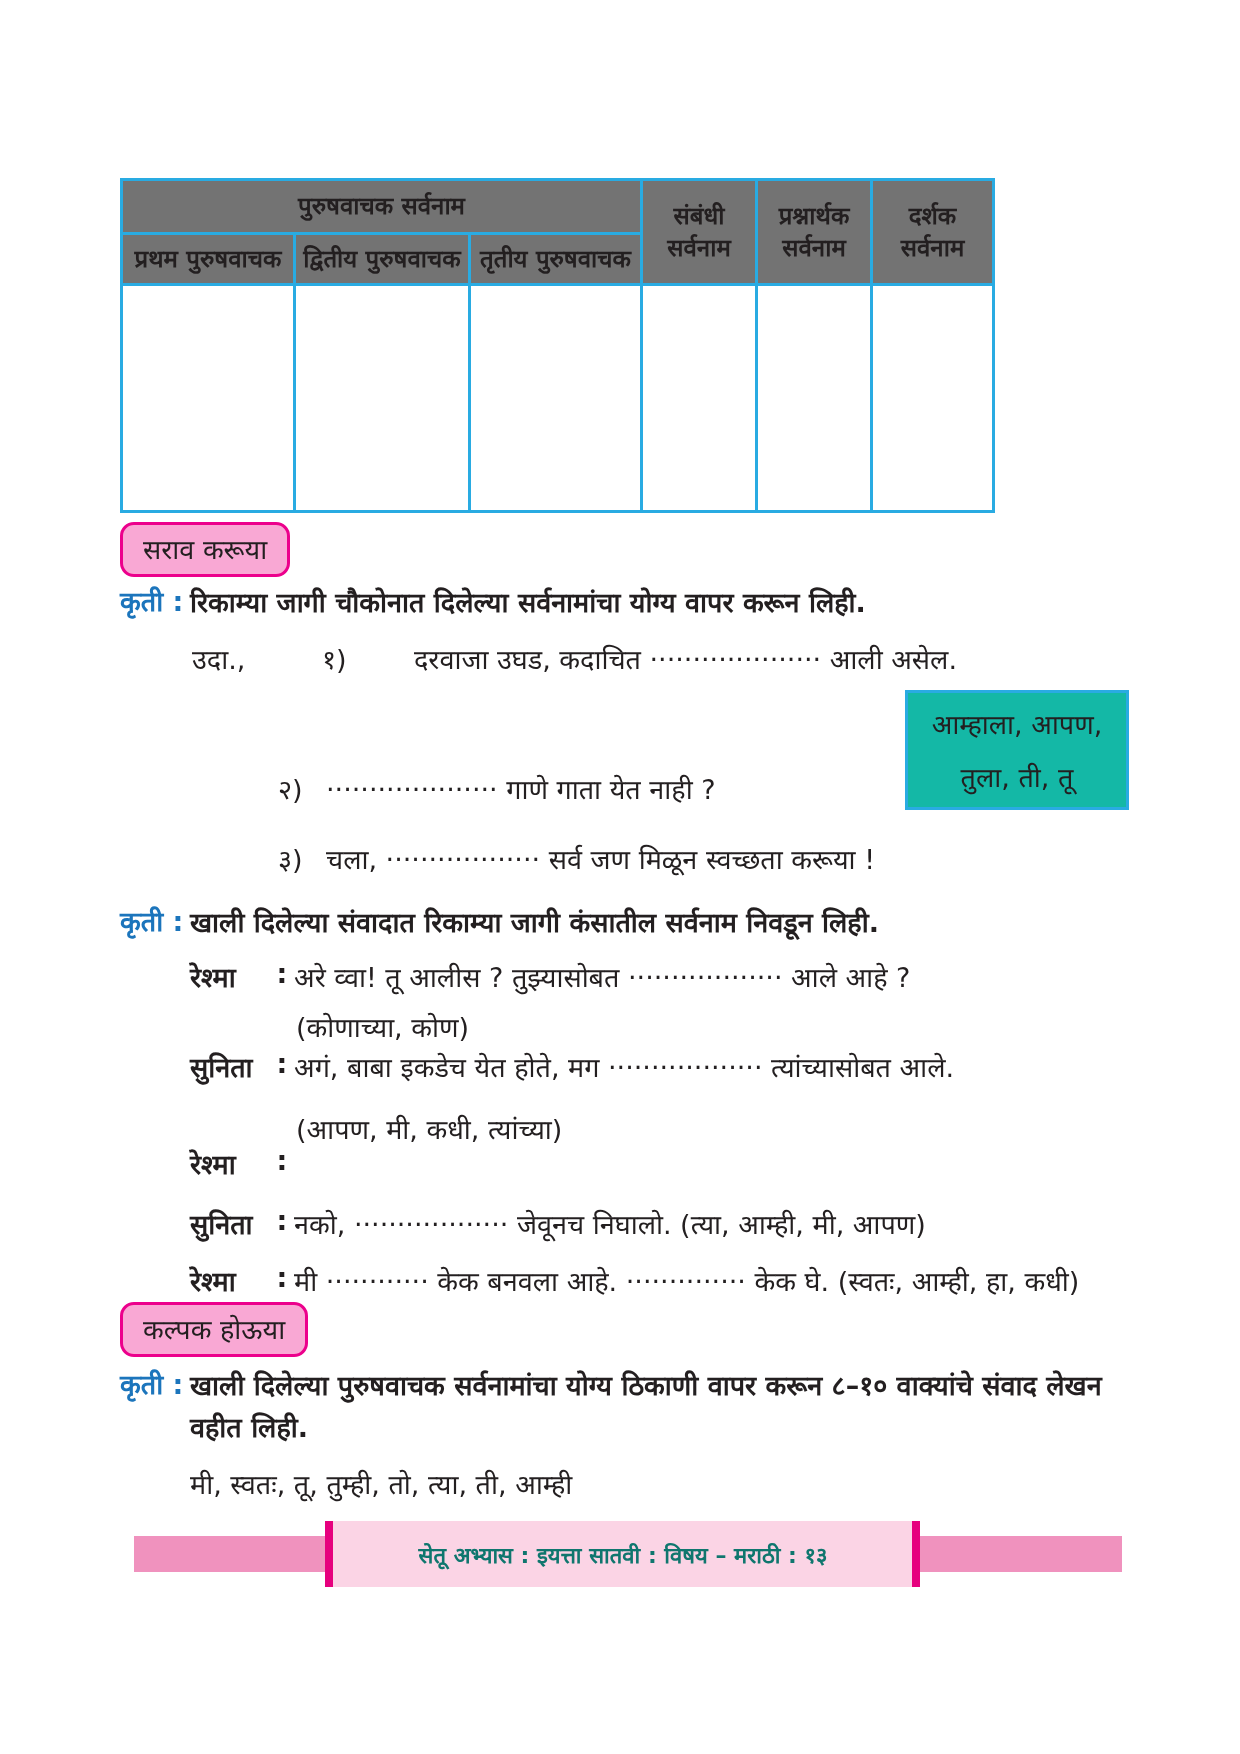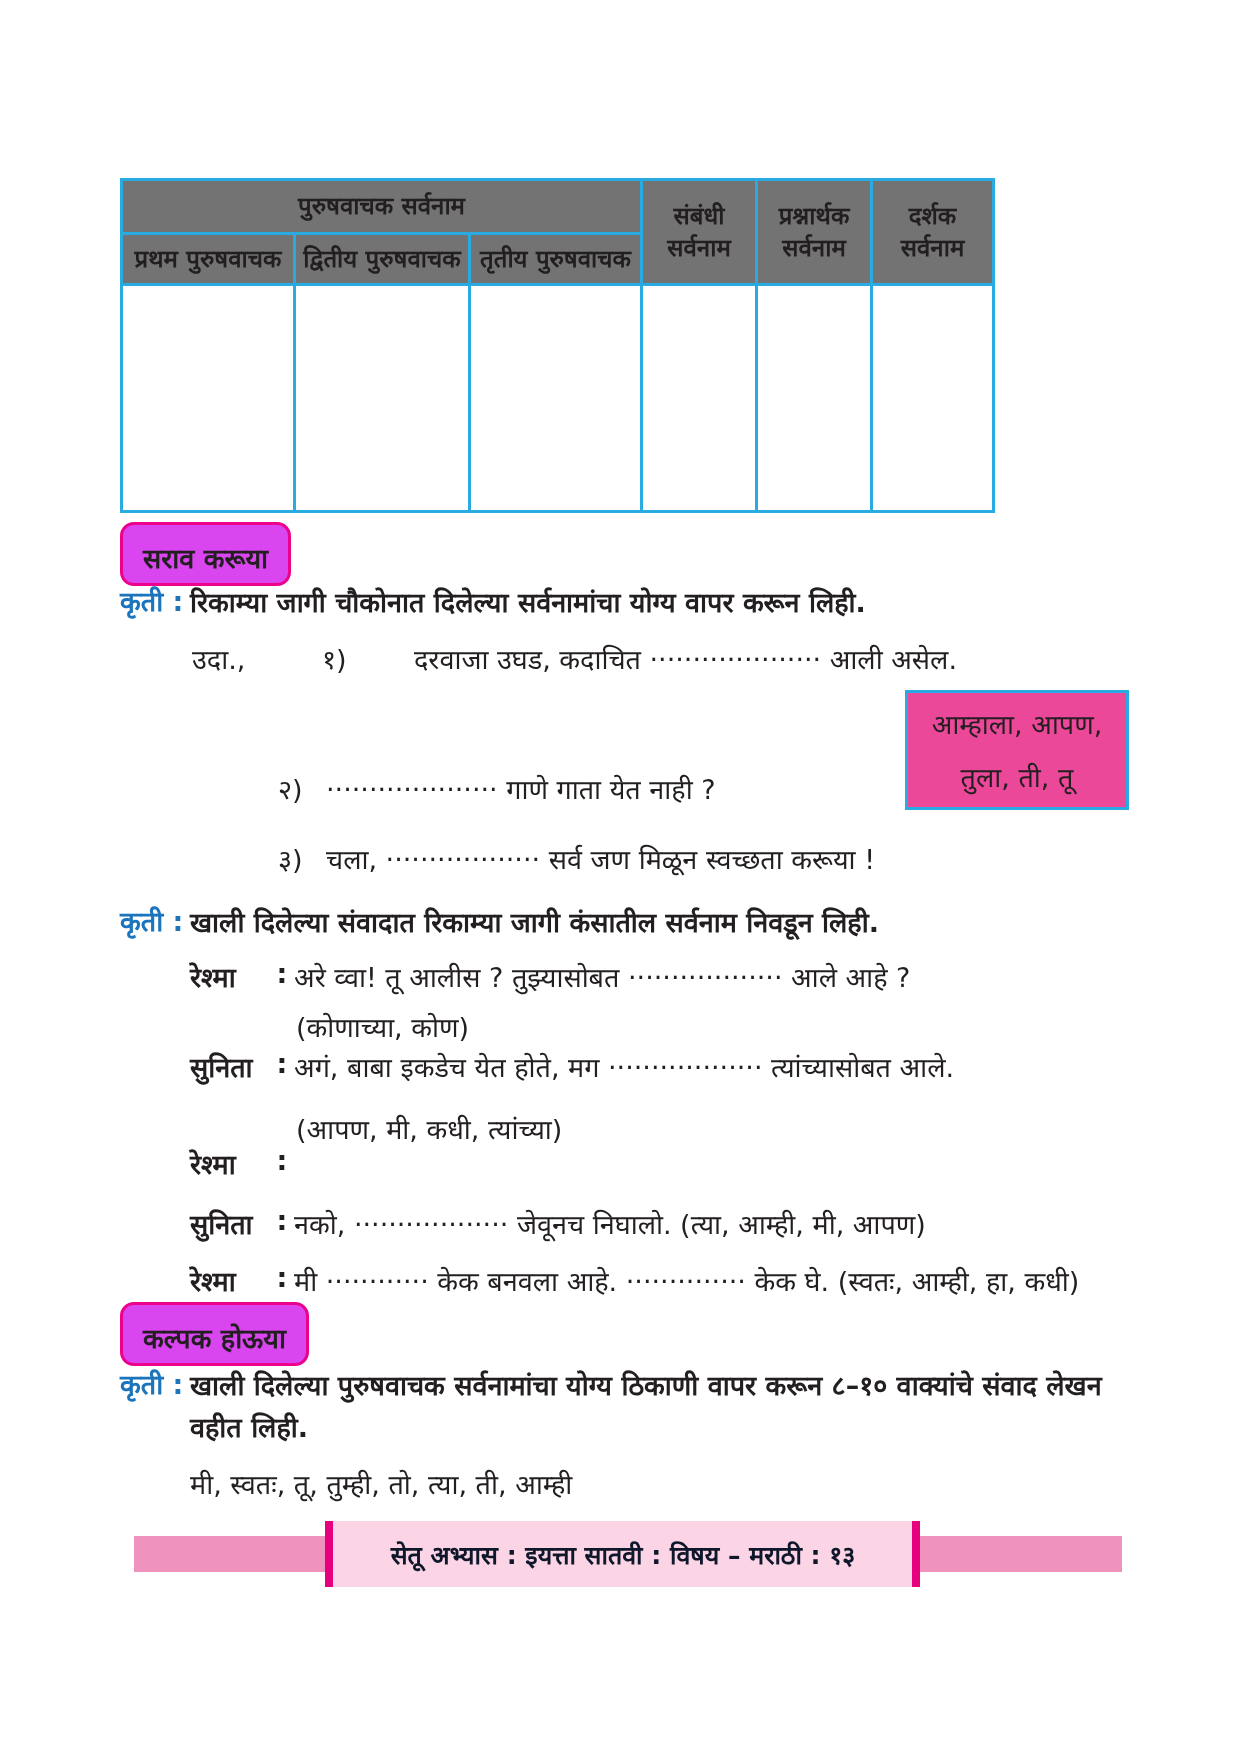--- a/index.html
+++ b/index.html
@@ -10,45 +10,45 @@
   
   table.pron{border-collapse:collapse;table-layout:fixed;width:872px;}
   table.pron td{border:3px solid #29abe2;text-align:center;vertical-align:middle;
                 font-weight:bold;font-size:24px;line-height:1.35;padding:2px 6px;background:#737373;}
   td.hdr-green{background:#cee3da;height:47px;}
   td.hdr-blue{background:#cfeaf7;height:44px;}
   td.hdr-tall{background:#cfeaf7;}
   tr.body-row td{height:220px;background:#ffffff;}
 
   
-  .badge{display:inline-block;background:#d946ef;border:3.5px solid #ec008c;border-radius:14px;
-         padding:14px 20px 7px 20px;font-size:27px;font-weight:bold;color:#231f20;}
+  .badge{display:inline-block;background:#f9a8d4;border:3.5px solid #ec008c;border-radius:14px;
+         padding:5px 20px 7px 20px;font-size:27px;font-weight:normal;color:#231f20;}
 
   
   .kruti-row{display:flex;align-items:flex-start;font-size:27px;}
   .kruti-label{color:#1c75bc;font-weight:bold;width:70px;flex:none;}
   .kruti-text{font-weight:bold;margin-left:0px;line-height:1.55;}
 
   .plain{font-size:27px;}
   .ex-row{display:flex;font-size:27px;}
   .dialog-row{display:flex;font-size:27px;}
   .speaker{font-weight:bold;width:80px;flex:none;}
   .dcolon{flex:none;font-weight:bold;width:24px;text-align:center;}
   .dtext{margin-left:0;}
 
   
-  .word-box{box-sizing:border-box;width:224px;height:120px;background:#ec4899;border:3.5px solid #29abe2;
+  .word-box{box-sizing:border-box;width:224px;height:120px;background:#14b8a6;border:3.5px solid #29abe2;
             display:flex;flex-direction:column;justify-content:center;align-items:center;
             font-size:27px;gap:16px;}
 
   
   .f-bar{position:absolute;background:#f092be;height:36px;}
   .f-box{position:absolute;background:#fbd4e5;height:66px;display:flex;align-items:center;justify-content:center;}
   .f-strip{position:absolute;background:#e6007e;width:8px;height:66px;}
-  .f-text{font-size:25px;font-weight:bold;color:#0f172a;}
+  .f-text{font-size:22px;font-weight:bold;color:#0f766e;}
 </style>
 </head>
 <body>
 
 <div id="page">
 
   <div class="abs" style="left:120px;top:178px;">
     <table class="pron">
       <colgroup>
         <col style="width:173px">

